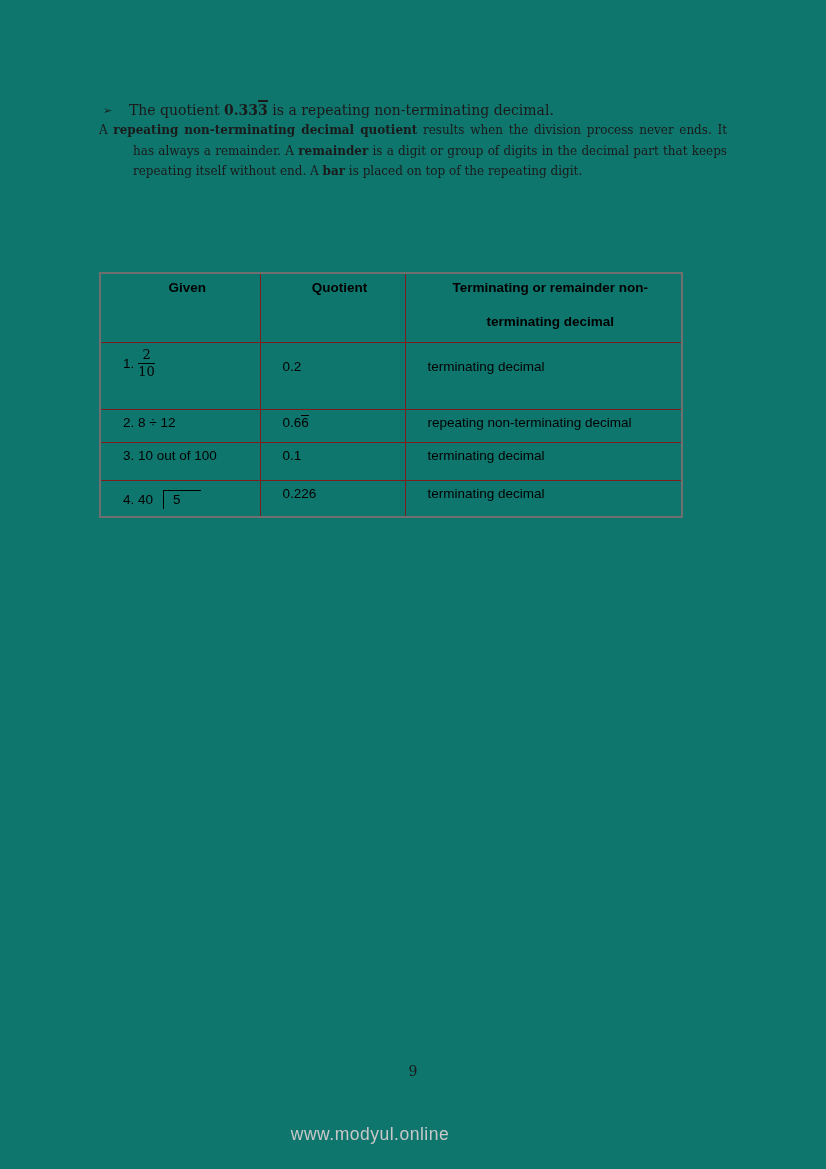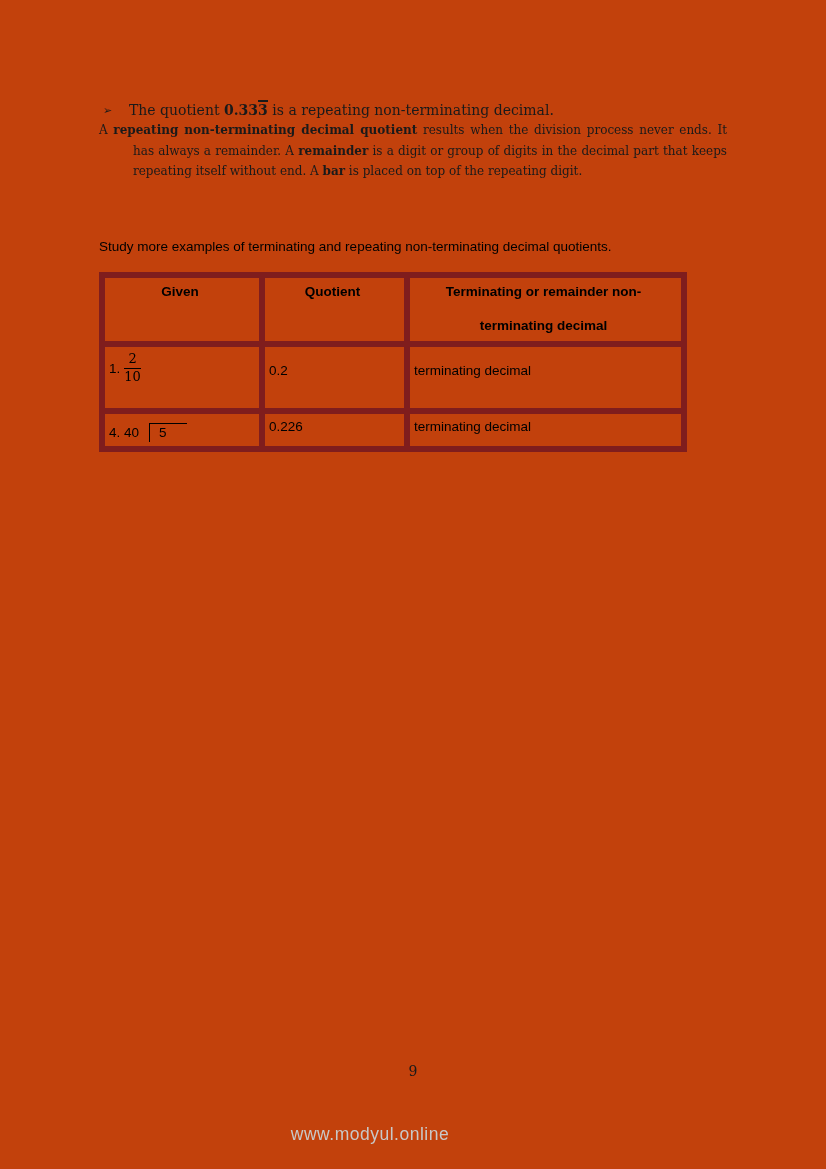--- a/index.html
+++ b/index.html
@@ -1,21 +1,21 @@
 <!DOCTYPE html>
 <html><head>
 <meta charset="utf-8">
 <style>
   * { margin: 0; padding: 0; box-sizing: border-box; }
   html, body { background: #e8e8e8; }
   .page {
     position: relative;
     width: 826px;
     height: 1169px;
-    background: #c2410c;
+    background: #0f766e;
     margin: 0 auto;
     font-family: "DejaVu Serif", serif;
     color: #1a1a1a;
     overflow: hidden;
   }
 
   
   .bullet-line {
     position: absolute;
     left: 99px;
@@ -74,23 +74,23 @@
     top: 272px;
     width: 582px;
     border-collapse: collapse;
     table-layout: fixed;
     font-family: "Liberation Sans", sans-serif;
     font-size: 13.5px;
     color: #000000;
     border: 2px solid #6f6f6f;
   }
   .decimal-table th, .decimal-table td {
-    border: 6px solid #7f1d1d;
+    border: 1px solid #7f1d1d;
     vertical-align: top;
-    padding: 5px 8px 4px 4px;
+    padding: 5px 8px 4px 22px;
   }
   .decimal-table th {
     font-weight: bold;
     text-align: center;
     padding-top: 6px;
   }
   .hdr-line2 { margin-top: 19px; }
   tr.row-header { height: 69px; }
   tr.row-1 { height: 67px; }
   tr.row-2 { height: 33px; }
@@ -144,21 +144,20 @@
 </style>
 </head>
 <body>
 
 <div class="page">
 
   <div class="bullet-line"><span class="bullet-marker">➢</span><span>The quotient </span><b><span>0.33</span><span class="overbar">3</span></b><span> is a repeating non-terminating decimal.</span></div>
 
   <div class="para"><span>A </span><b>repeating non-terminating decimal quotient</b><span> results when the division process never ends. It has always a remainder. A </span><b>remainder</b><span> is a digit or group of digits in the decimal part that keeps repeating itself without end. A </span><b>bar</b><span> is placed on top of the repeating digit.</span></div>
 
-  <div class="intro">Study more examples of terminating and repeating non-terminating decimal quotients.</div>
 
   <table class="decimal-table">
     <colgroup>
       <col style="width:160px">
       <col style="width:145px">
       <col style="width:277px">
     </colgroup>
     <tbody>
         <tr class="row-header">
       <th>Given</th>
@@ -174,20 +173,30 @@
           <span>1.</span>
           <span class="frac">
             <span class="frac-num">2</span>
             <span class="frac-den">10</span>
           </span>
         </div>
       </td>
       <td class="pad-deep">0.2</td>
       <td class="pad-deep">terminating decimal</td>
     </tr>
+    <tr class="row-2">
+      <td><span>2.</span> <span>8 ÷ 12</span></td>
+      <td><span>0.6</span><span class="overbar thin">6</span></td>
+      <td>repeating non-terminating decimal</td>
+    </tr>
+    <tr class="row-3">
+      <td><span>3.</span> <span>10 out of 100</span></td>
+      <td>0.1</td>
+      <td>terminating decimal</td>
+    </tr>
     <tr class="row-4">
       <td style="padding-top:9px">
         <span class="longdiv"><span>4.</span>&nbsp;<span class="div-num">40</span><span class="dividend">5</span></span>
       </td>
       <td>0.226</td>
       <td>terminating decimal</td>
     </tr>
   </tbody>
     </table>
 

